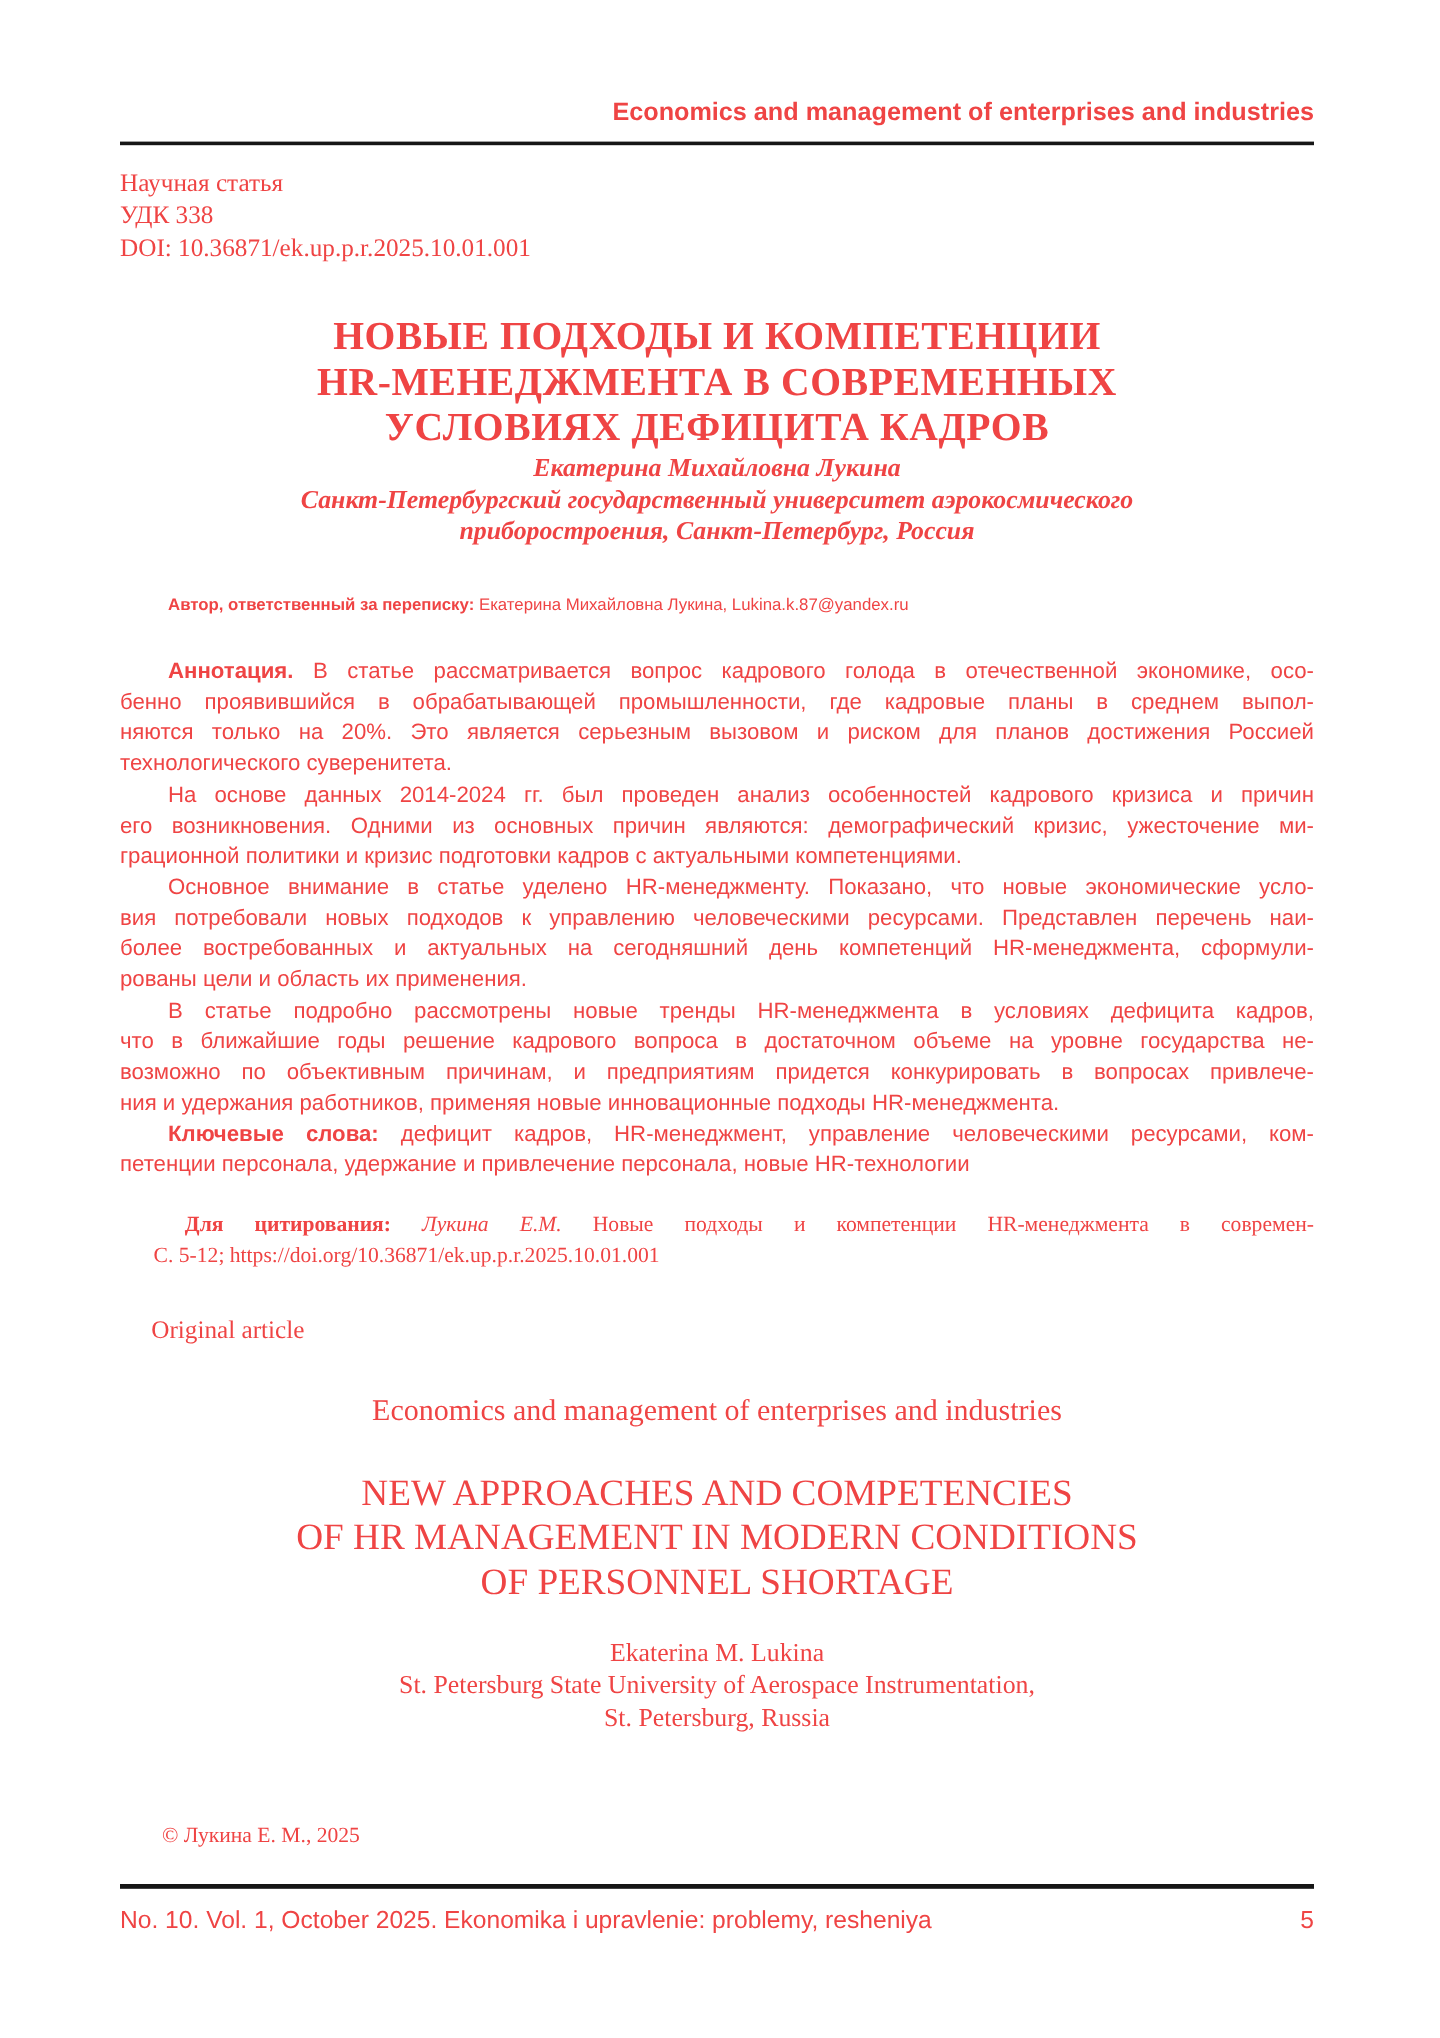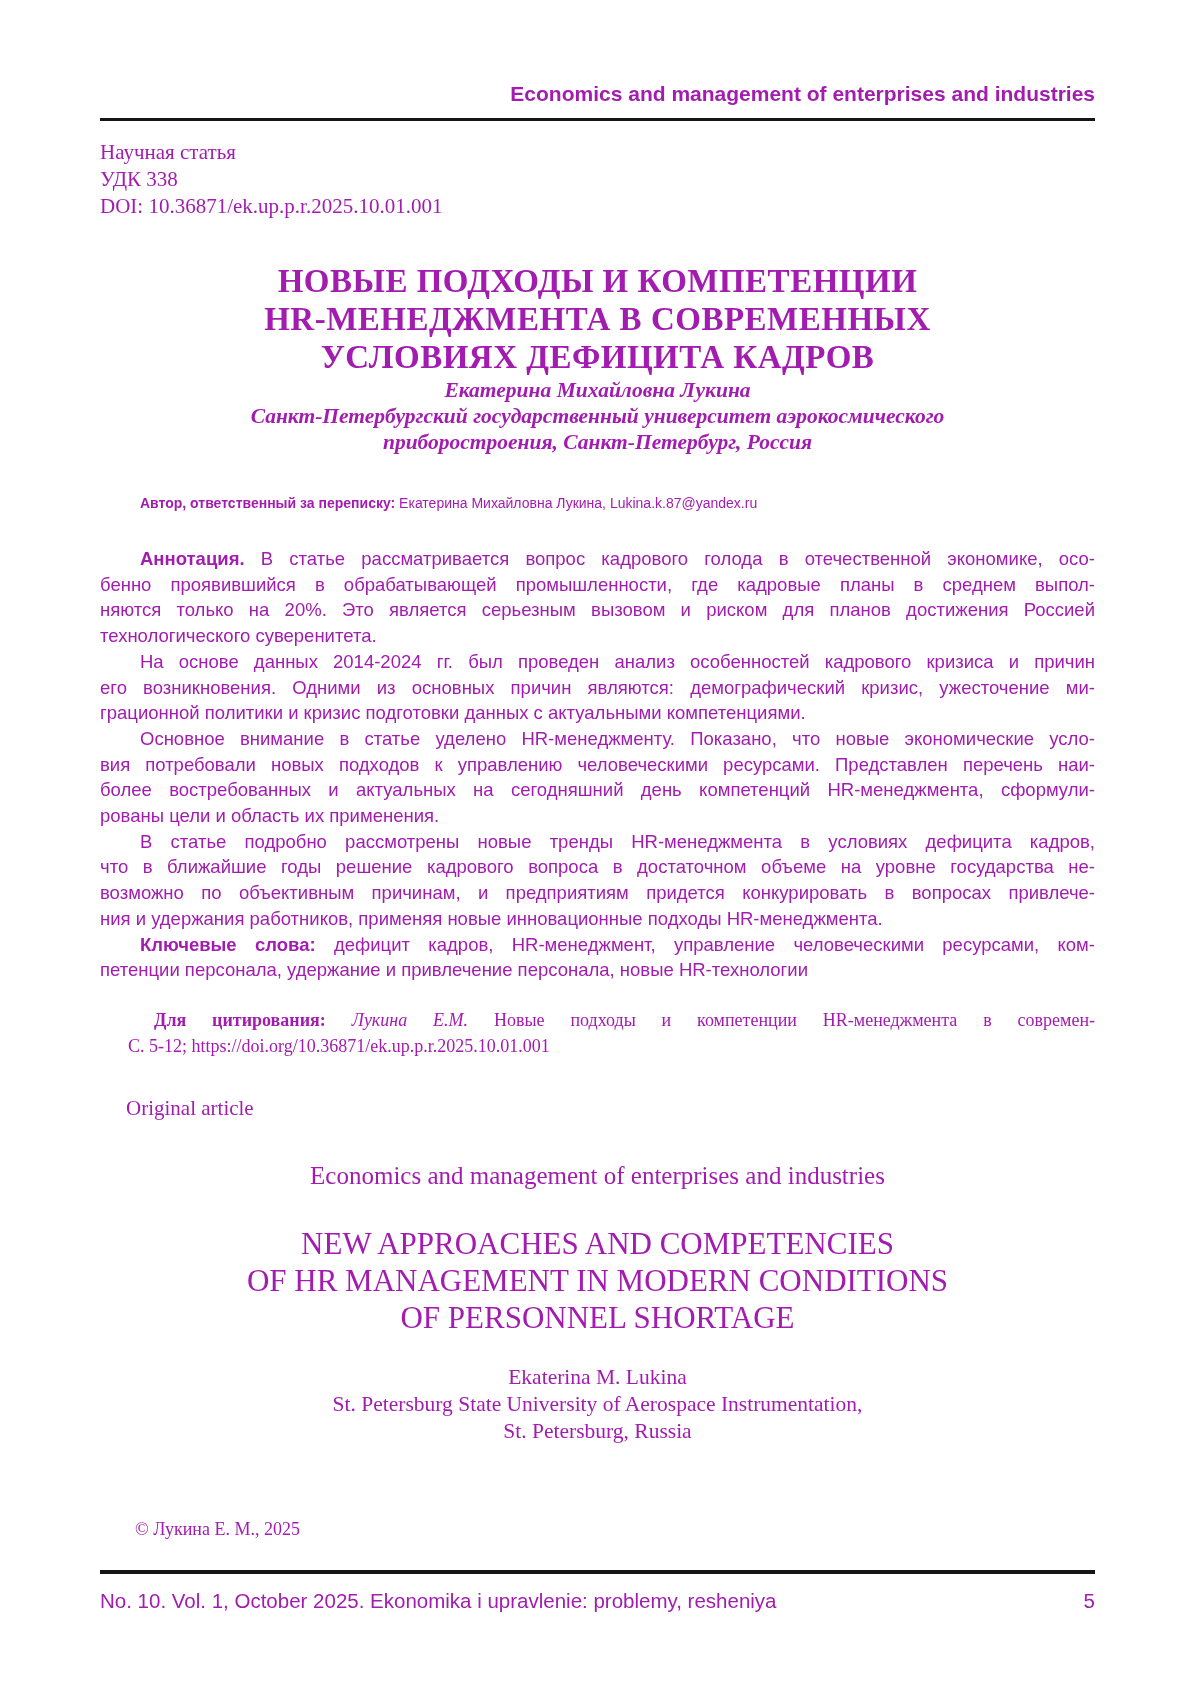--- a/index.html
+++ b/index.html
@@ -1,19 +1,19 @@
 <!DOCTYPE html>
 <html lang="ru"><head>
 <meta charset="utf-8">
 <style>
   html,body{margin:0;padding:0;background:#ffffff;}
   .page{
     position:relative;
     width:1200px;height:1698px;
-    background:#ffffff;color:#a21caf;
+    background:#ffffff;color:#ef4444;
     overflow:hidden;
   }
   .content{
     position:relative;
     margin-left:100px;
     width:995px;
   }
 
   .running-head{
     padding-top:82px;
@@ -152,21 +152,21 @@
     <div class="abstract">
       <div>
         <div class="line jl fl"><b>Аннотация.</b> <span>В статье рассматривается вопрос кадрового голода в отечественной экономике, осо-</span></div>
         <div class="line jl">бенно проявившийся в обрабатывающей промышленности, где кадровые планы в среднем выпол-</div>
         <div class="line jl">няются только на 20%. Это является серьезным вызовом и риском для планов достижения Россией</div>
         <div class="line ll">технологического суверенитета.</div>
       </div>
       <div>
         <div class="line jl fl">На основе данных 2014-2024 гг. был проведен анализ особенностей кадрового кризиса и причин</div>
         <div class="line jl">его возникновения. Одними из основных причин являются: демографический кризис, ужесточение ми-</div>
-        <div class="line ll">грационной политики и кризис подготовки данных с актуальными компетенциями.</div>
+        <div class="line ll">грационной политики и кризис подготовки кадров с актуальными компетенциями.</div>
       </div>
       <div>
         <div class="line jl fl">Основное внимание в статье уделено HR-менеджменту. Показано, что новые экономические усло-</div>
         <div class="line jl">вия потребовали новых подходов к управлению человеческими ресурсами. Представлен перечень наи-</div>
         <div class="line jl">более востребованных и актуальных на сегодняшний день компетенций HR-менеджмента, сформули-</div>
         <div class="line ll">рованы цели и область их применения.</div>
       </div>
       <div>
         <div class="line jl fl">В статье подробно рассмотрены новые тренды HR-менеджмента в условиях дефицита кадров,</div>
         <div class="line jl">что в ближайшие годы решение кадрового вопроса в достаточном объеме на уровне государства не-</div>

